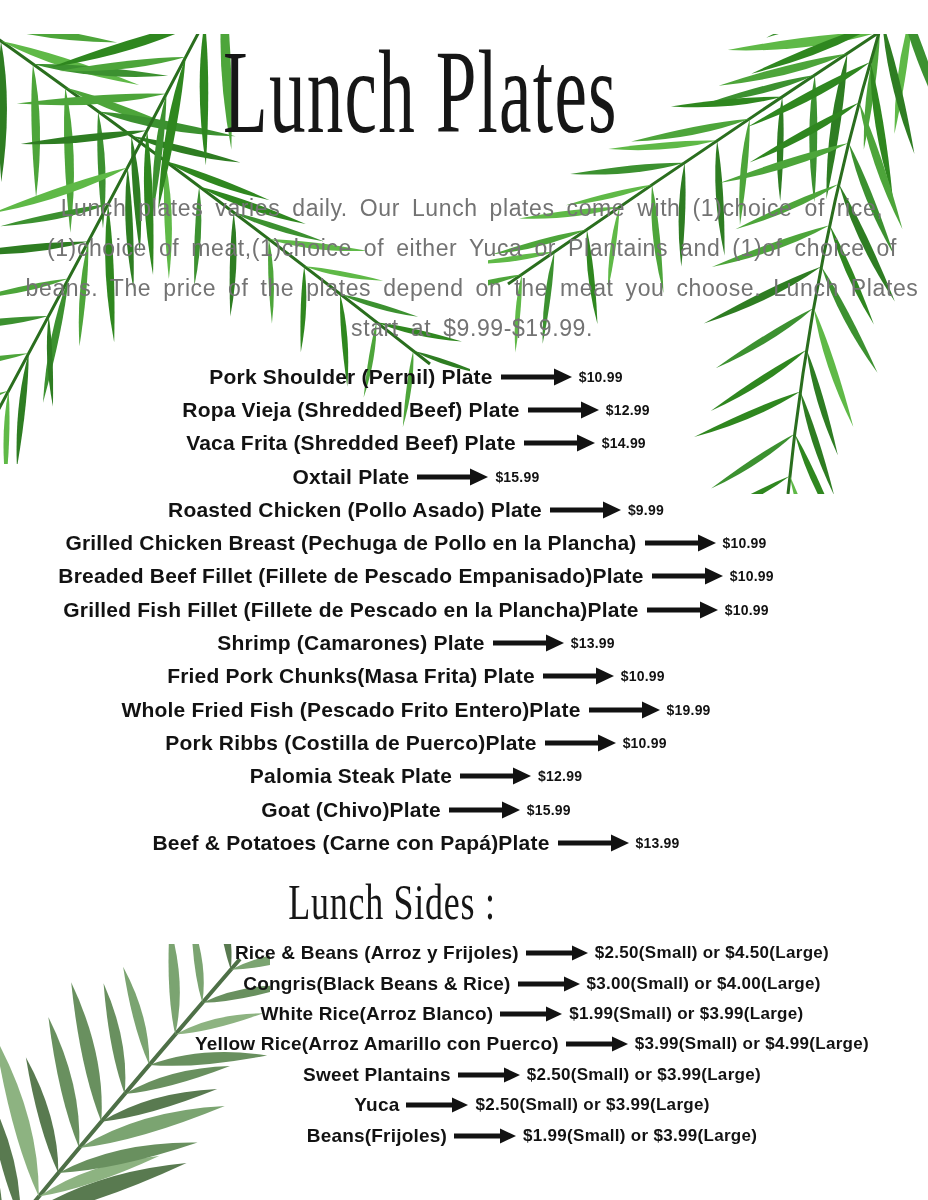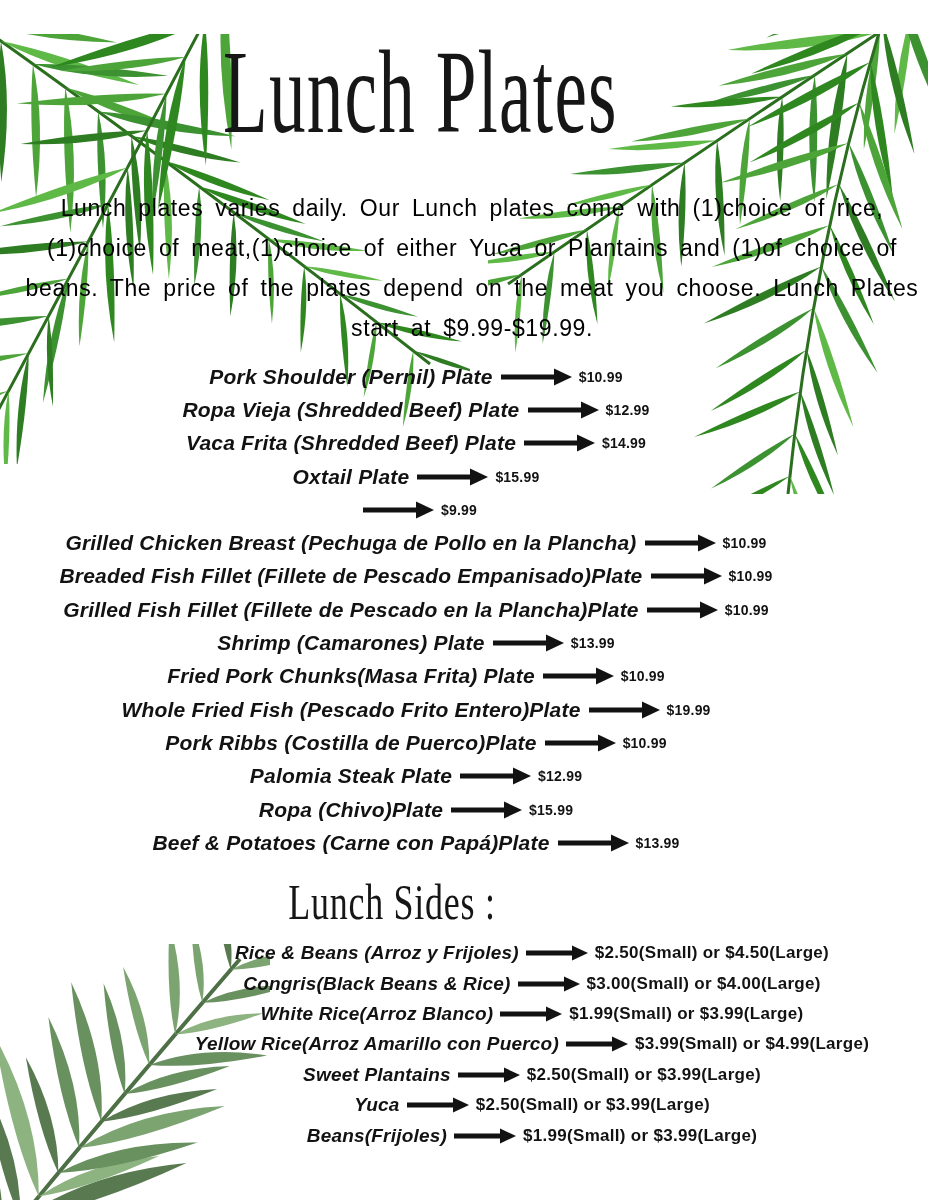--- a/index.html
+++ b/index.html
@@ -17,26 +17,26 @@
   .title{
     font-family:"Liberation Serif",serif;font-weight:400;
     font-size:118px;line-height:1.0;letter-spacing:2px;color:#161616;
     width:fit-content;margin:34px auto 0;
     transform:translateX(-52px) scaleX(0.62);transform-origin:center top;
     white-space:nowrap;
   }
   .intro{
     width:912px;margin:36px auto 0;text-align:center;
     font-size:23px;line-height:1.74;letter-spacing:0.6px;word-spacing:5px;
-    color:#000000;
+    color:#737373;
   }
   .menu-line{display:flex;justify-content:center;align-items:center;white-space:nowrap;}
   .plates{margin-top:12px;transform:translateX(-56px);}
   .plate-line{height:33.3px;font-size:21px;}
-  .item-name{font-weight:700;letter-spacing:0.2px;font-style:italic;}
+  .item-name{font-weight:700;letter-spacing:0.2px;}
   .plate-line .item-price{font-weight:700;font-size:14px;letter-spacing:0.2px;}
   .arrow{margin:0 5px;flex:0 0 auto;}
   .arrow line{stroke:#121212;stroke-width:5;}
   .arrow polygon{fill:#121212;}
   .sides-title{
     font-family:"Liberation Serif",serif;font-weight:400;
     font-size:50px;line-height:1.05;letter-spacing:1px;color:#161616;
     width:fit-content;margin:16px auto 6px;
     transform:translateX(-80px) scaleX(0.72);transform-origin:center top;
     white-space:nowrap;
@@ -232,38 +232,39 @@
         <div class="menu-line plate-line">
           <span class="item-name">Oxtail Plate</span>
           <svg class="arrow" width="76" height="20" viewBox="0 0 76 20" aria-hidden="true">
             <line x1="3" y1="10" x2="60" y2="10"></line>
             <polygon points="56,1.5 74,10 56,18.5"></polygon>
           </svg>
           <span class="item-price">$15.99</span>
         </div>
 
         <div class="menu-line plate-line">
+          <span class="item-name">Roasted Chicken (Pollo Asado) Plate</span>
           <svg class="arrow" width="76" height="20" viewBox="0 0 76 20" aria-hidden="true">
             <line x1="3" y1="10" x2="60" y2="10"></line>
             <polygon points="56,1.5 74,10 56,18.5"></polygon>
           </svg>
           <span class="item-price">$9.99</span>
         </div>
 
         <div class="menu-line plate-line">
           <span class="item-name">Grilled Chicken Breast (Pechuga de Pollo en la Plancha)</span>
           <svg class="arrow" width="76" height="20" viewBox="0 0 76 20" aria-hidden="true">
             <line x1="3" y1="10" x2="60" y2="10"></line>
             <polygon points="56,1.5 74,10 56,18.5"></polygon>
           </svg>
           <span class="item-price">$10.99</span>
         </div>
 
         <div class="menu-line plate-line">
-          <span class="item-name">Breaded Fish Fillet (Fillete de Pescado Empanisado)Plate</span>
+          <span class="item-name">Breaded Beef Fillet (Fillete de Pescado Empanisado)Plate</span>
           <svg class="arrow" width="76" height="20" viewBox="0 0 76 20" aria-hidden="true">
             <line x1="3" y1="10" x2="60" y2="10"></line>
             <polygon points="56,1.5 74,10 56,18.5"></polygon>
           </svg>
           <span class="item-price">$10.99</span>
         </div>
 
         <div class="menu-line plate-line">
           <span class="item-name">Grilled Fish Fillet (Fillete de Pescado en la Plancha)Plate</span>
           <svg class="arrow" width="76" height="20" viewBox="0 0 76 20" aria-hidden="true">
@@ -312,21 +313,21 @@
         <div class="menu-line plate-line">
           <span class="item-name">Palomia Steak Plate</span>
           <svg class="arrow" width="76" height="20" viewBox="0 0 76 20" aria-hidden="true">
             <line x1="3" y1="10" x2="60" y2="10"></line>
             <polygon points="56,1.5 74,10 56,18.5"></polygon>
           </svg>
           <span class="item-price">$12.99</span>
         </div>
 
         <div class="menu-line plate-line">
-          <span class="item-name">Ropa (Chivo)Plate</span>
+          <span class="item-name">Goat (Chivo)Plate</span>
           <svg class="arrow" width="76" height="20" viewBox="0 0 76 20" aria-hidden="true">
             <line x1="3" y1="10" x2="60" y2="10"></line>
             <polygon points="56,1.5 74,10 56,18.5"></polygon>
           </svg>
           <span class="item-price">$15.99</span>
         </div>
 
         <div class="menu-line plate-line">
           <span class="item-name">Beef &amp; Potatoes (Carne con Papá)Plate</span>
           <svg class="arrow" width="76" height="20" viewBox="0 0 76 20" aria-hidden="true">

